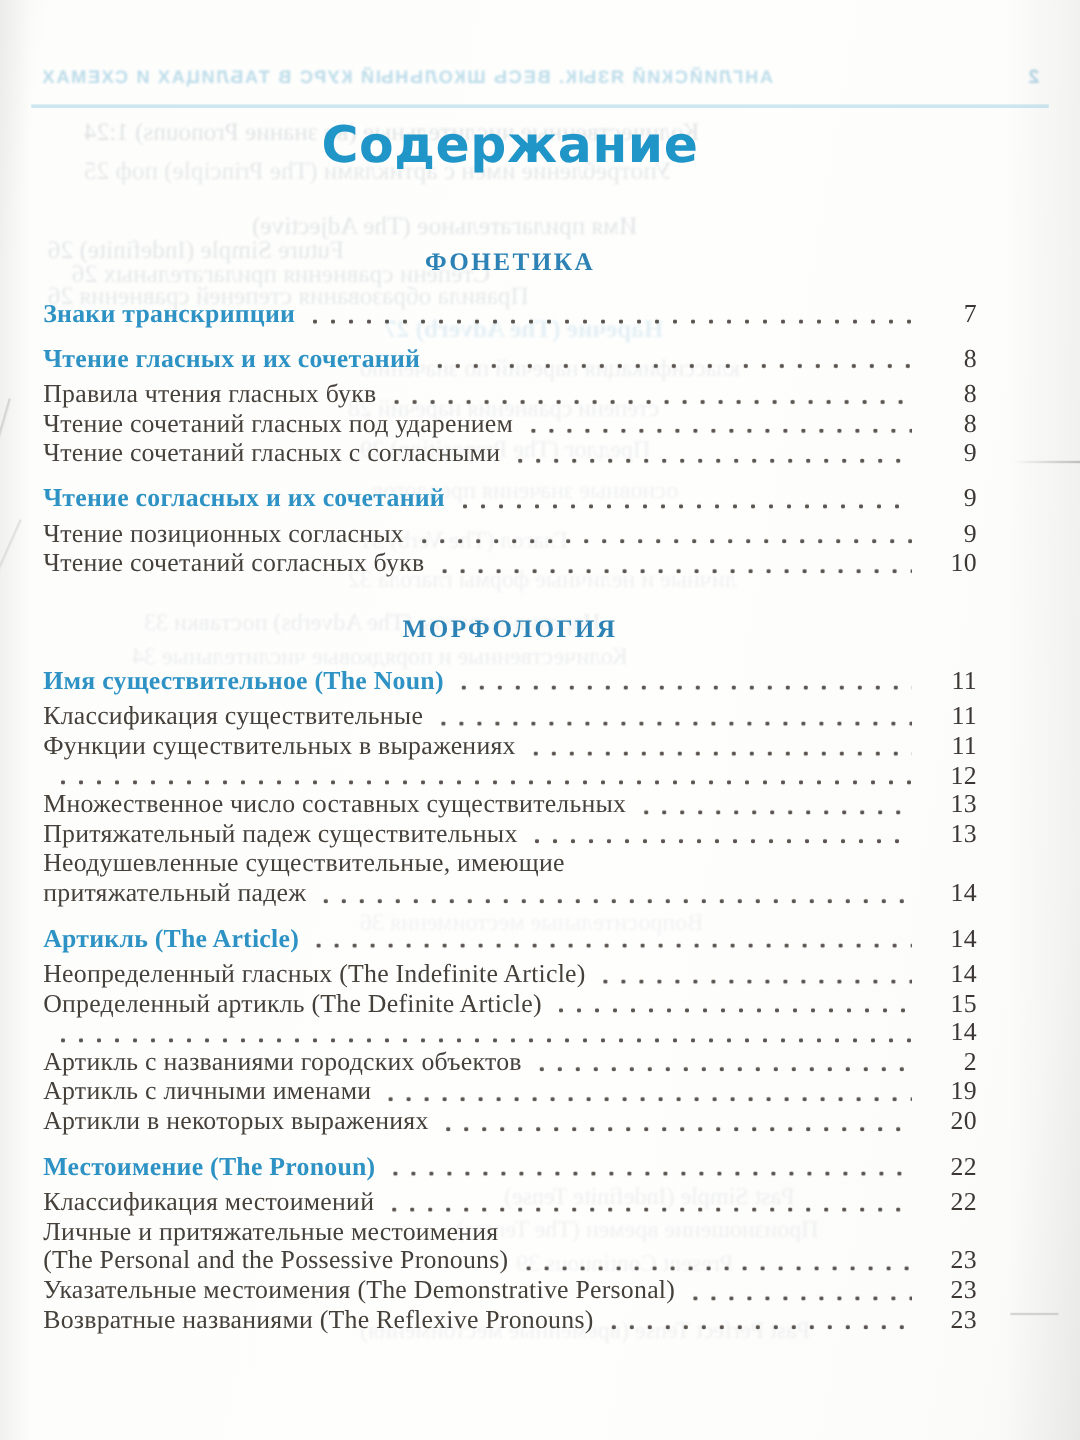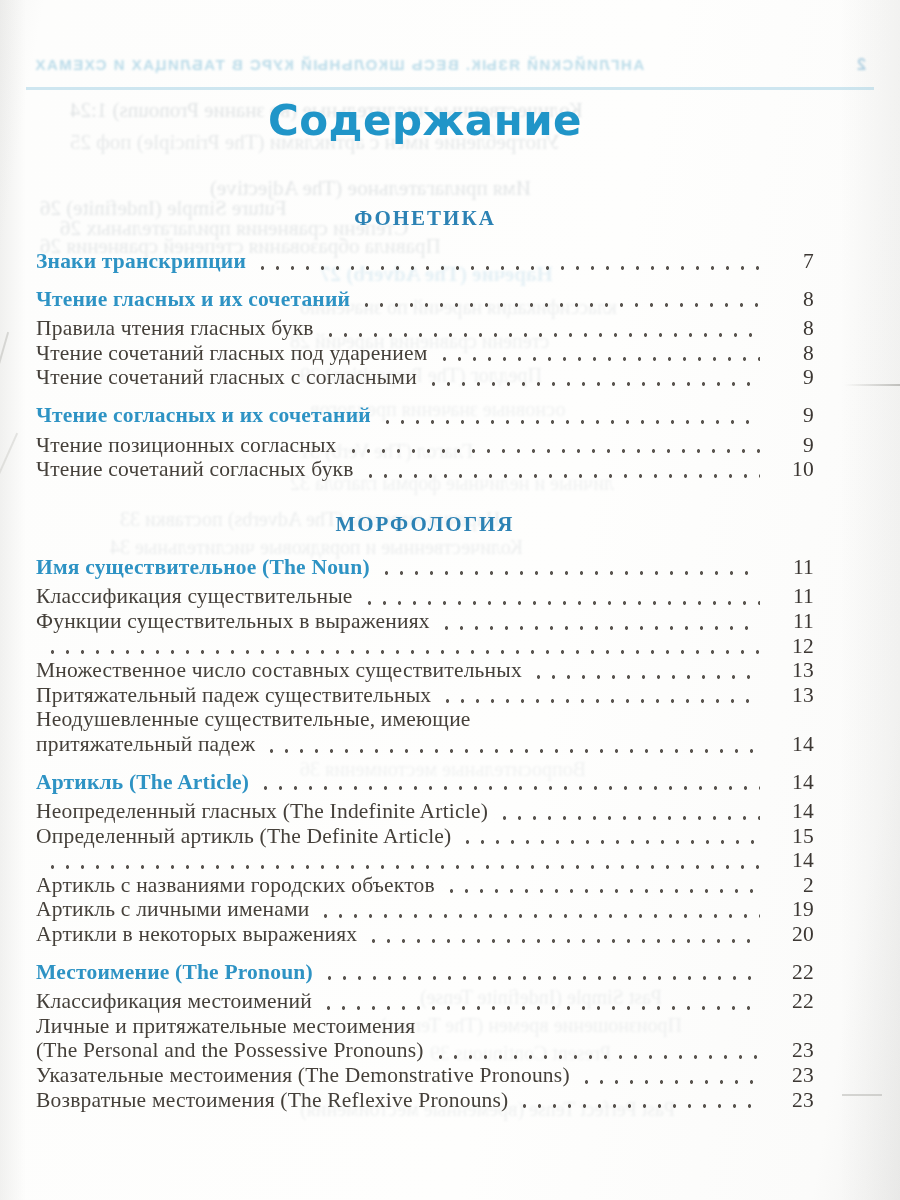--- a/index.html
+++ b/index.html
@@ -278,26 +278,26 @@
           </div>
           <div class="row">
             <span class="label">Личные и притяжательные местоимения</span>
           </div>
           <div class="row">
             <span class="label">(The Personal and the Possessive Pronouns)</span>
             <span class="leader"></span>
             <span class="pagenum">23</span>
           </div>
           <div class="row">
-            <span class="label">Указательные местоимения (The Demonstrative Pronouns)</span>
+            <span class="label">Указательные местоимения (The Demonstrative Personal)</span>
             <span class="leader"></span>
             <span class="pagenum">23</span>
           </div>
           <div class="row">
-            <span class="label">Возвратные местоимения (The Reflexive Pronouns)</span>
+            <span class="label">Возвратные названиями (The Reflexive Pronouns)</span>
             <span class="leader"></span>
             <span class="pagenum">23</span>
           </div>
         </section>
       </div>
   </div>
 
 </div>
 
 </body></html>

